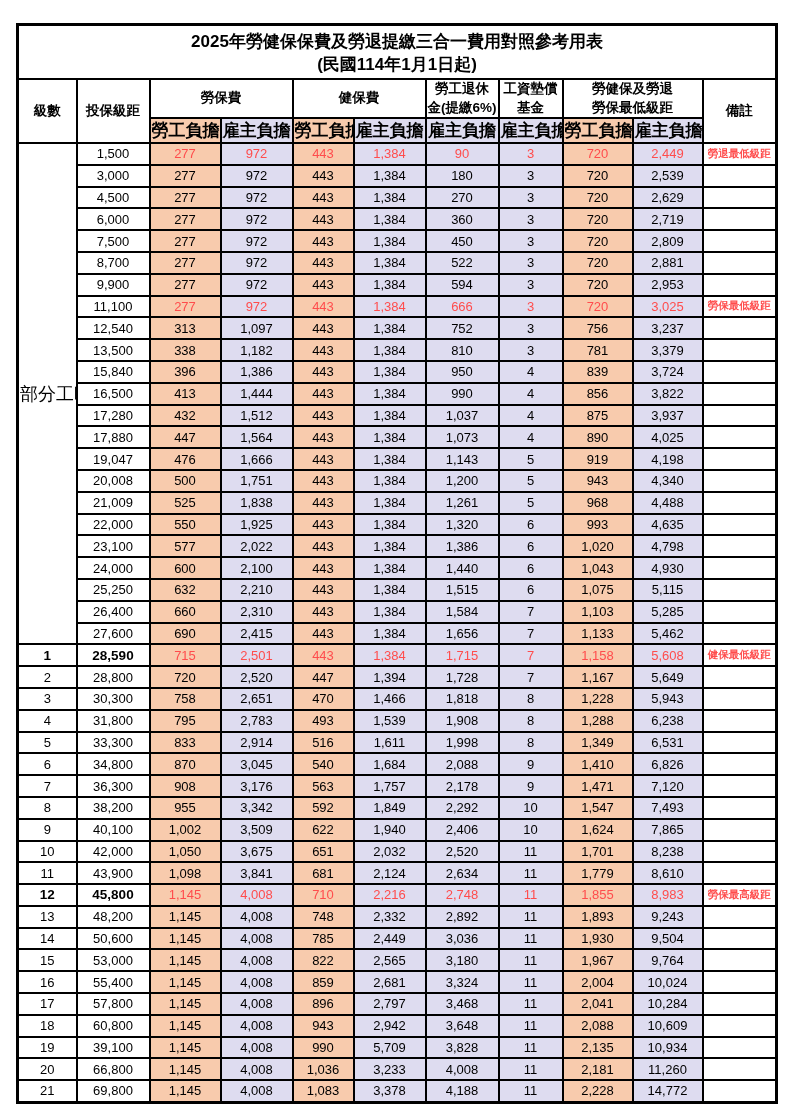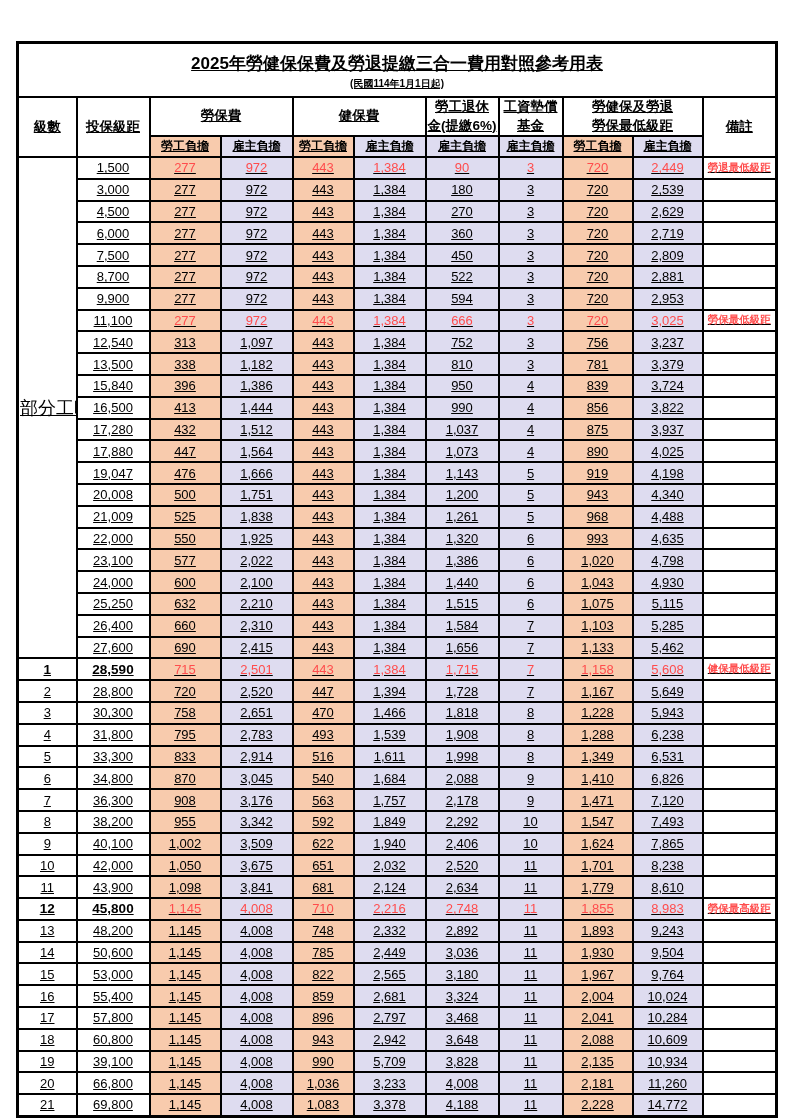--- a/index.html
+++ b/index.html
@@ -1,27 +1,27 @@
 <!DOCTYPE html>
 <html><head>
 <meta charset="utf-8">
 <style>
   html,body{margin:0;padding:0;background:#ffffff;}
   body{width:791px;height:1120px;position:relative;font-family:"Liberation Sans",sans-serif;color:#000;}
-  .sheet{position:absolute;left:16px;top:41px;width:673px;text-decoration:underline;}
+  .sheet{position:absolute;left:16px;top:23px;width:673px;}
   table{border-collapse:collapse;table-layout:fixed;width:759px;}
   th,td{border:2px solid #000;padding:0 1px;text-align:center;vertical-align:middle;overflow:hidden;white-space:nowrap;}
   table{border:3px solid #000;}
   
   .title-cell{height:52px;background:#fff;}
   .title-main{font-size:17px;font-weight:bold;line-height:1.55;}
-  .title-sub{font-size:10px;font-weight:bold;line-height:1.1;}
+  .title-sub{font-size:17px;font-weight:bold;line-height:1.1;}
   
   .hA th{height:37px;font-size:13.5px;font-weight:bold;background:#fff;line-height:1.35;}
-  .hB th{height:19px;font-size:12px;font-weight:bold;}
+  .hB th{height:19px;font-size:17px;font-weight:bold;}
   .c-orange{background:#F8CBAD;}
   .c-lav{background:#DEDCF0;}
   
   tbody tr{height:21.8px;}
   tbody td{font-size:13px;}
   .level-cell,.bracket-cell{background:#fff;}
   .part-time{font-size:18px;}
   .note-cell{background:#fff;color:#FF4C4C;font-weight:bold;font-size:10.5px;text-align:center;}
   .red-row .num{color:#FF4C4C;}
   .bold-row .level-cell,.bold-row .bracket-cell{font-weight:bold;font-size:13.5px;}

